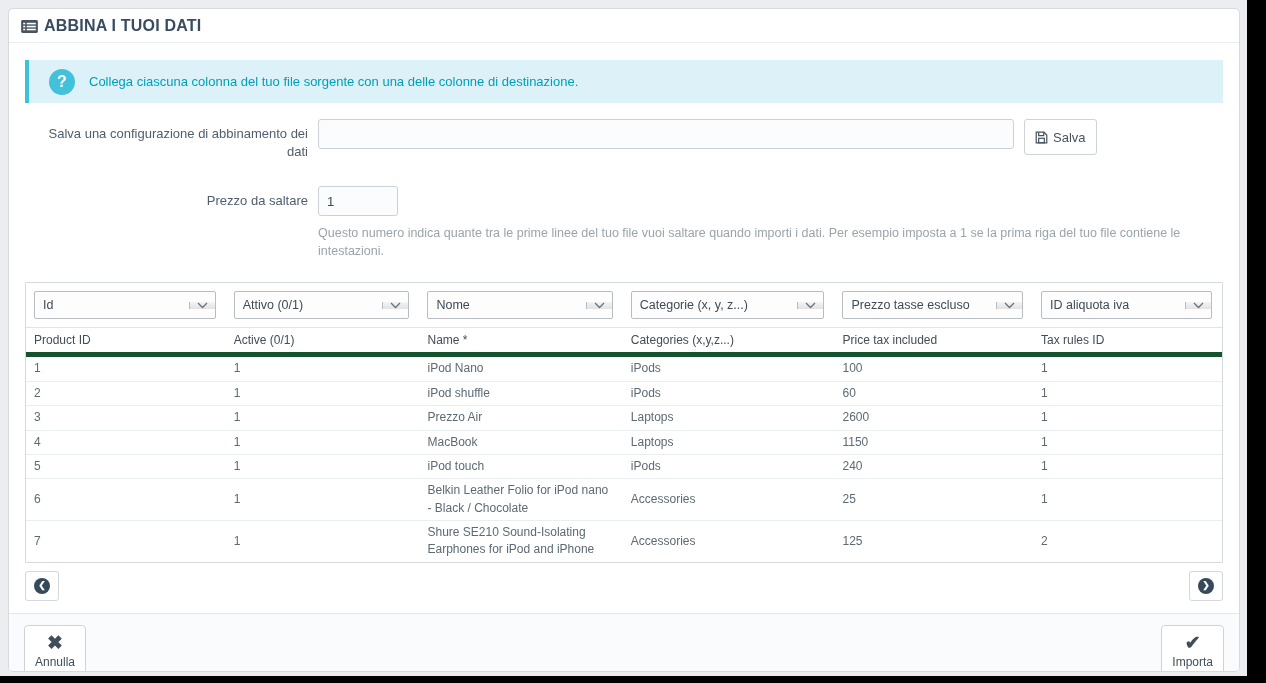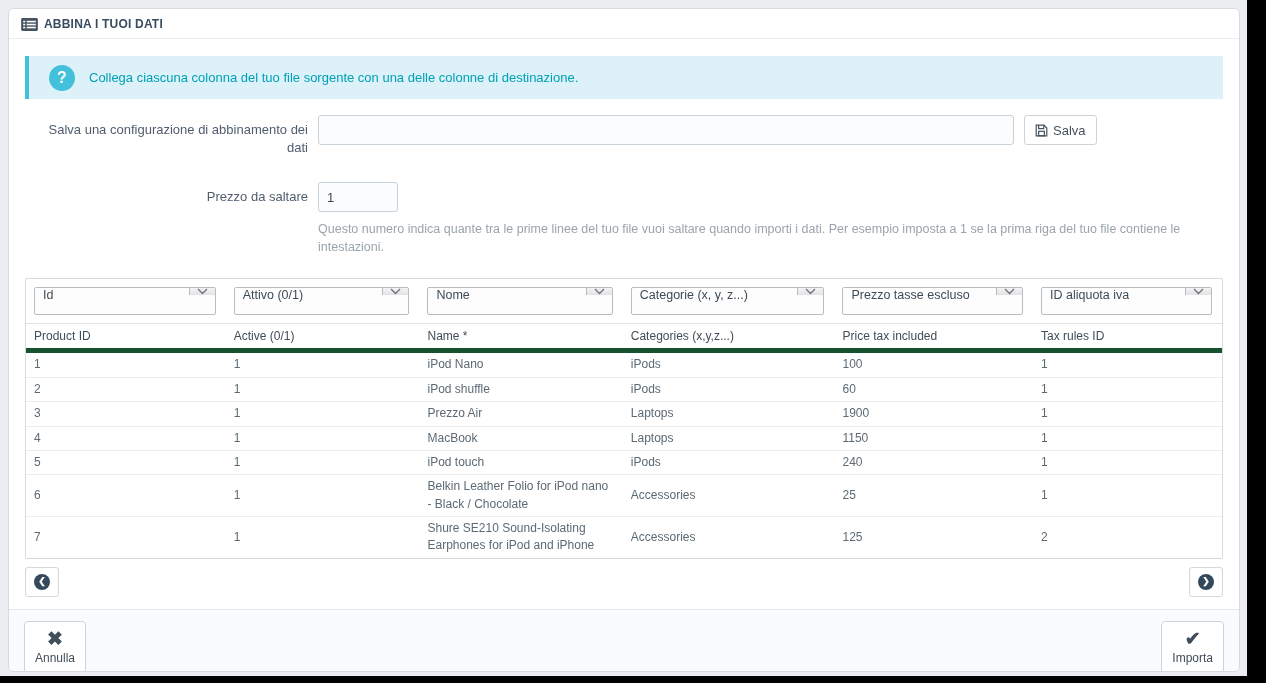--- a/index.html
+++ b/index.html
@@ -9,58 +9,58 @@
   .page { position:relative; width:1266px; height:683px; background:#ebedf0; overflow:hidden; }
   .black-right  { position:absolute; top:0; right:0; width:19px; height:683px; background:#000; }
   .black-bottom { position:absolute; bottom:0; left:0; width:1266px; height:7px; background:#000; }
 
   .panel { position:absolute; left:8px; top:8px; width:1232px; height:664px;
            background:#fff; border:1px solid #d6dbe0; border-radius:5px;
            display:flex; flex-direction:column; overflow:hidden; }
 
   .panel-heading { flex:0 0 auto; display:flex; align-items:center; gap:6px;
                    padding:8px 12px 7px 12px; border-bottom:1px solid #eaedf0;
-                   font-size:12px; font-weight:bold; color:#384c5f; letter-spacing:.2px; }
+                   font-size:16px; font-weight:bold; color:#384c5f; letter-spacing:.2px; }
 
   .panel-body { flex:1 1 auto; padding:17px 16px 0 16px; }
 
   .alert-info { display:flex; align-items:center; gap:14px;
                 background:#dcf2f8; border-left:4px solid #41c0da;
                 padding:8px 14px; min-height:43px; color:#00a0b8; font-size:13px; }
   .q-icon { flex:0 0 auto; width:26px; height:26px; border-radius:50%; background:#44c1da;
             color:#fff; font-weight:bold; font-size:16px; display:flex; align-items:center;
             justify-content:center; margin-left:6px; }
 
   .form-row { display:flex; margin-top:16px; }
   .control-label { width:293px; flex:0 0 auto; text-align:right; padding-right:10px;
                    padding-top:6px; color:#4f5d6d; line-height:1.35; }
   .field { flex:1 1 auto; }
   .cfg-line { display:flex; align-items:flex-start; gap:10px; }
   input.text { height:30px; border:1px solid #c9d2d8; border-radius:3px;
                background:#fbfcfd; padding:0 8px; font-family:inherit; font-size:13px; color:#3e4b57; }
   .cfg-input { width:696px; }
   .skip-input { width:80px; height:30px; }
   .btn { display:inline-flex; align-items:center; gap:5px; background:#fff;
-         border:1px solid #ccd4da; border-radius:3px; height:30px; padding:0 10px;
+         border:1px solid #ccd4da; border-radius:3px; height:36px; padding:0 10px;
          font-family:inherit; font-size:13px; color:#46535e; cursor:pointer; }
   .help-text { margin-top:8px; max-width:880px; color:#9aa4ab;
                font-size:12.5px; line-height:1.45; }
 
   .match-box { margin-top:22px; border:1px solid #d4dade; border-radius:1px; }
   table.match-table { width:100%; border-collapse:collapse; table-layout:fixed; }
   .match-table td, .match-table th { padding:4px 8px; font-size:12px; text-align:left;
                                      vertical-align:middle; font-weight:normal; }
   tr.selects-row td { padding:8px 10px 8px 8px; }
   tr.head-row th { color:#414d57; border-top:1px solid #dfe4e8; border-bottom:5px solid #14532d;
                    padding-top:5px; padding-bottom:5px; }
   tr.data-row td { border-top:1px solid #e9eef1; color:#5c6a74; line-height:1.45;
                    padding-top:3px; padding-bottom:3px; }
   tr.data-row:first-of-type td { border-top:none; }
 
-  .fselect { display:flex; align-items:flex-start; height:28px; border:1px solid #b6bdc3;
+  .fselect { display:flex; align-items:center; height:28px; border:1px solid #b6bdc3;
              border-radius:2px; background:#fdfdfd; cursor:pointer; overflow:hidden; }
   .fselect-label { flex:1 1 auto; display:flex; align-items:center; padding:0 8px;
                    font-size:12.5px; color:#3e4b57; white-space:nowrap; overflow:hidden; }
   .fselect-arrow { flex:0 0 26px; display:flex; align-items:center; justify-content:center;
                    background:linear-gradient(#f4f4f4,#e2e2e2); border-left:1px solid #b6bdc3; }
 
   .pager { display:flex; justify-content:space-between; margin-top:8px; }
   .pager-btn { width:34px; height:30px; background:#fff; border:1px solid #d3d8dc;
                border-radius:3px; display:flex; align-items:center; justify-content:center;
                cursor:pointer; }
@@ -224,21 +224,21 @@
             <td>iPod shuffle</td>
             <td>iPods</td>
             <td>60</td>
             <td>1</td>
           </tr>
           <tr class="data-row">
             <td>3</td>
             <td>1</td>
             <td>Prezzo Air</td>
             <td>Laptops</td>
-            <td>1900</td>
+            <td>2600</td>
             <td>1</td>
           </tr>
           <tr class="data-row">
             <td>4</td>
             <td>1</td>
             <td>MacBook</td>
             <td>Laptops</td>
             <td>1150</td>
             <td>1</td>
           </tr>

